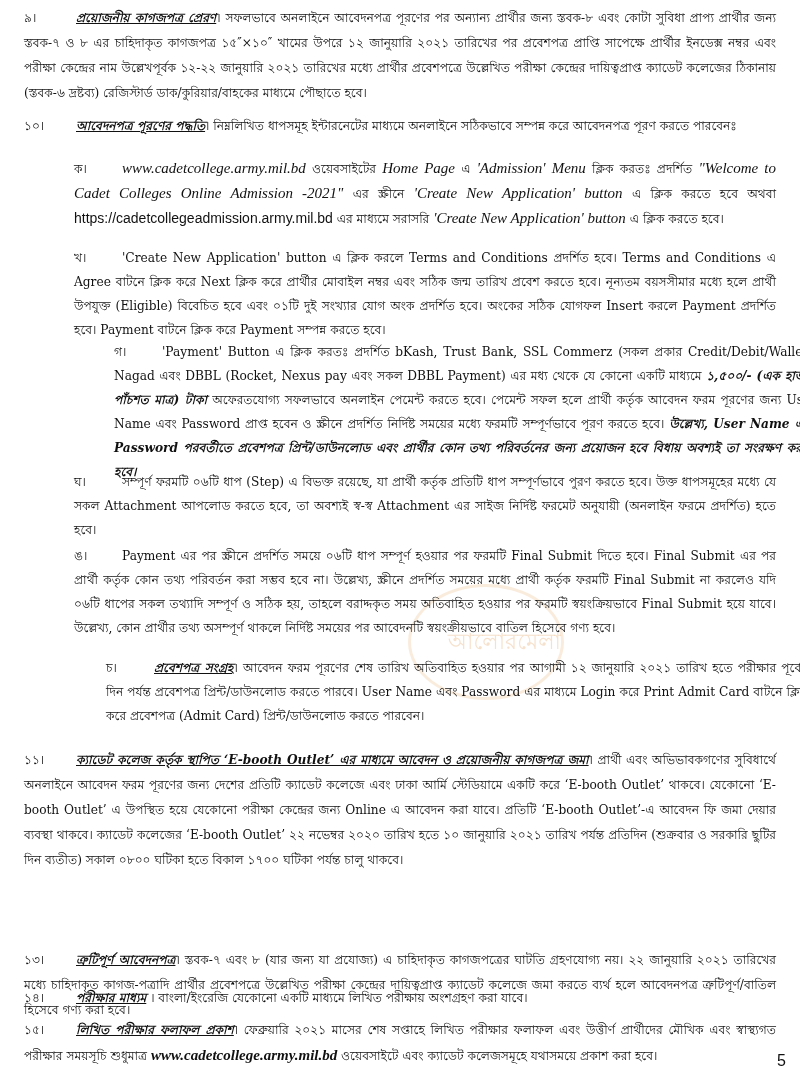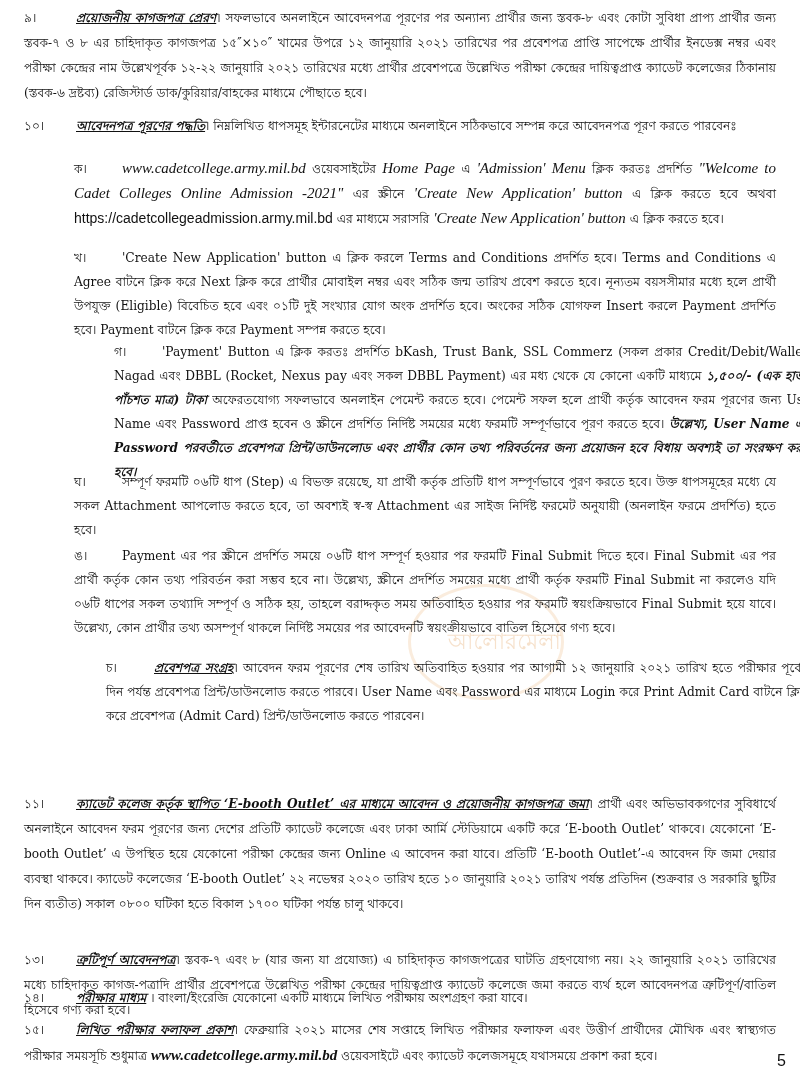--- a/index.html
+++ b/index.html
@@ -59,21 +59,21 @@
 
   <div class="sub" style="top:544px;">
     <span class="lbl">ঙ।</span><span>Payment এর পর স্ক্রীনে প্রদর্শিত সময়ে ০৬টি ধাপ সম্পূর্ণ হওয়ার পর ফরমটি Final Submit দিতে হবে। Final Submit এর পর প্রার্থী কর্তৃক কোন তথ্য পরিবর্তন করা সম্ভব হবে না। উল্লেখ্য, স্ক্রীনে প্রদর্শিত সময়ের মধ্যে প্রার্থী কর্তৃক ফরমটি Final Submit না করলেও যদি ০৬টি ধাপের সকল তথ্যাদি সম্পূর্ণ ও সঠিক হয়, তাহলে বরাদ্দকৃত সময় অতিবাহিত হওয়ার পর ফরমটি স্বয়ংক্রিয়ভাবে Final Submit হয়ে যাবে।  উল্লেখ্য, কোন প্রার্থীর তথ্য অসম্পূর্ণ থাকলে নির্দিষ্ট সময়ের পর আবেদনটি স্বয়ংক্রীয়ভাবে বাতিল হিসেবে গণ্য হবে।</span>
   </div>
 
   <div class="sub" style="top:656px;margin-left:32px;">
     <span class="lbl">চ।</span><span class="head">প্রবেশপত্র সংগ্রহ</span><span>।  আবেদন ফরম পূরণের শেষ তারিখ অতিবাহিত হওয়ার পর আগামী ১২ জানুয়ারি ২০২১ তারিখ হতে পরীক্ষার পূর্বের দিন পর্যন্ত প্রবেশপত্র প্রিন্ট/ডাউনলোড করতে পারবে। User Name এবং Password এর মাধ্যমে Login করে Print Admit Card বাটনে ক্লিক করে প্রবেশপত্র (Admit Card) প্রিন্ট/ডাউনলোড করতে পারবেন।</span>
   </div>
 
 
-  <div class="section" style="top:792px;">
+  <div class="section" style="top:748px;">
     <span class="num">১১।</span><span class="head">ক্যাডেট কলেজ কর্তৃক স্থাপিত ‘E-booth Outlet’ এর মাধ্যমে আবেদন ও প্রয়োজনীয় কাগজপত্র জমা</span><span>।  প্রার্থী এবং অভিভাবকগণের সুবিধার্থে অনলাইনে আবেদন ফরম পূরণের জন্য দেশের প্রতিটি ক্যাডেট কলেজে এবং ঢাকা আর্মি স্টেডিয়ামে একটি করে ‘E-booth Outlet’ থাকবে। যেকোনো ‘E-booth Outlet’ এ উপস্থিত হয়ে যেকোনো পরীক্ষা কেন্দ্রের জন্য Online এ আবেদন করা যাবে। প্রতিটি ‘E-booth Outlet’-এ আবেদন ফি জমা দেয়ার ব্যবস্থা থাকবে। ক্যাডেট কলেজের ‘E-booth Outlet’ ২২ নভেম্বর ২০২০ তারিখ হতে ১০ জানুয়ারি ২০২১ তারিখ পর্যন্ত প্রতিদিন (শুক্রবার ও সরকারি ছুটির দিন ব্যতীত) সকাল ০৮০০ ঘটিকা হতে বিকাল ১৭০০ ঘটিকা পর্যন্ত চালু থাকবে।</span>
   </div>
 
 
   <div class="section" style="top:948px;">
     <span class="num">১৩।</span><span class="head">ত্রুটিপূর্ণ আবেদনপত্র</span><span>।  স্তবক-৭ এবং ৮ (যার জন্য যা প্রযোজ্য) এ চাহিদাকৃত কাগজপত্রের ঘাটতি গ্রহণযোগ্য নয়। ২২ জানুয়ারি ২০২১ তারিখের মধ্যে চাহিদাকৃত কাগজ-পত্রাদি প্রার্থীর প্রবেশপত্রে উল্লেখিত পরীক্ষা কেন্দ্রের দায়িত্বপ্রাপ্ত ক্যাডেট কলেজে জমা করতে ব্যর্থ হলে আবেদনপত্র ত্রুটিপূর্ণ/বাতিল হিসেবে গণ্য করা হবে।</span>
   </div>
 
   <div class="section" style="top:986px;">
     <span class="num">১৪।</span><span class="head">পরীক্ষার মাধ্যম</span><span> ।  বাংলা/ইংরেজি যেকোনো একটি মাধ্যমে লিখিত পরীক্ষায় অংশগ্রহণ করা যাবে।</span>

